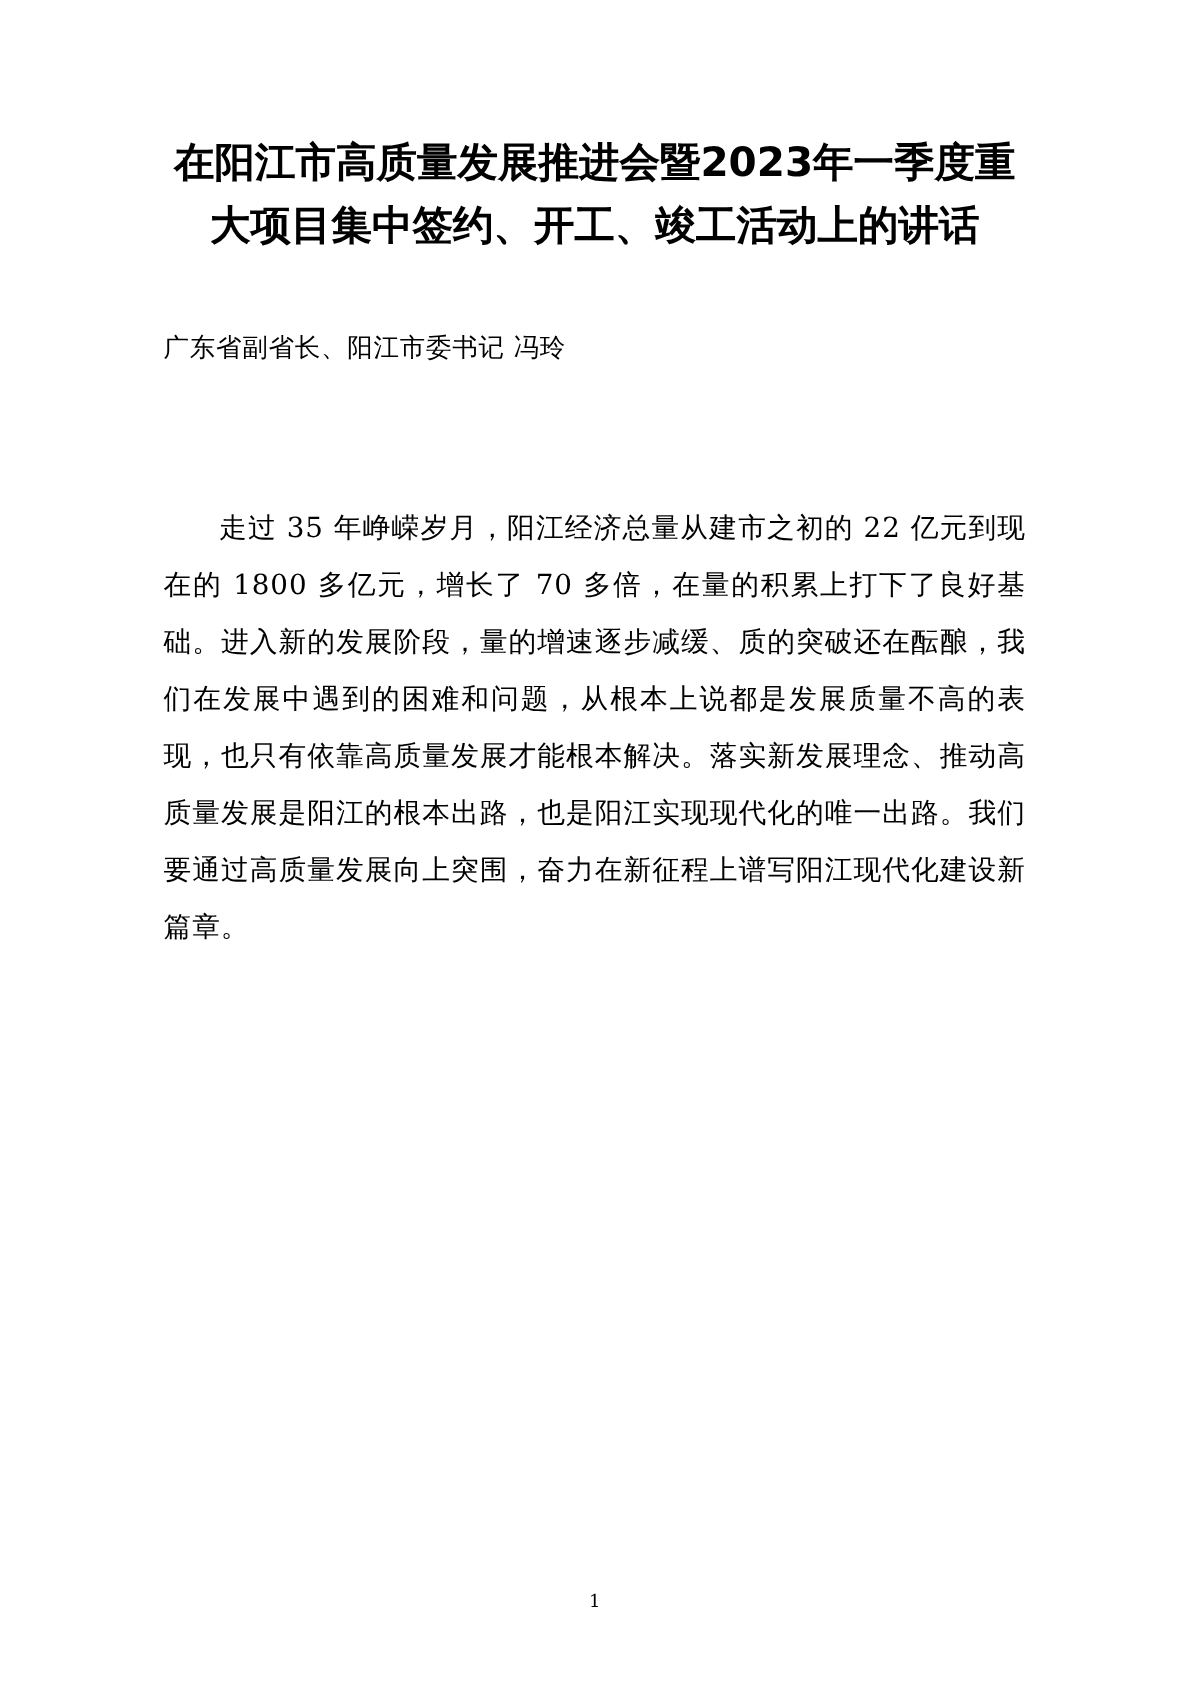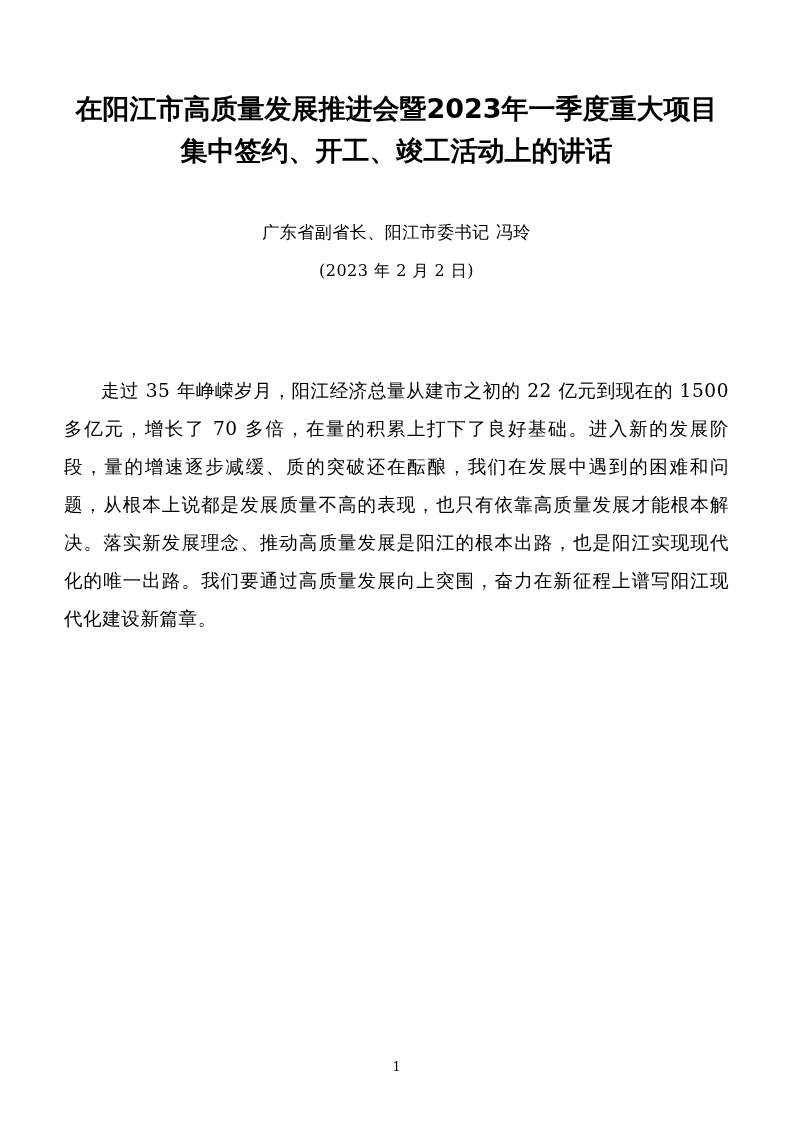--- a/index.html
+++ b/index.html
@@ -13,36 +13,35 @@
     font-family: "DejaVu Serif", "Liberation Serif", serif;
     color: #000000;
     position: relative;
     overflow: hidden;
   }
   .page {
     position: relative;
     width: 793px;
     height: 1122px;
     box-sizing: border-box;
-    padding: 0 64px;
+    padding: 0 109px;
   }
   .doc-title {
     margin: 0;
     padding-top: 88px;
     font-family: "DejaVu Sans", "Liberation Sans", sans-serif;
     font-size: 27px;
     font-weight: bold;
     line-height: 42px;
     text-align: center;
     letter-spacing: 0px;
     color: #000;
   }
   .byline {
     margin-top: 46px;
-    text-align: center;
     font-family: "DejaVu Serif", "Liberation Serif", serif;
     font-size: 17px;
     line-height: 28px;
     letter-spacing: 0.5px;
   }
   .dateline {
     margin-top: 12px;
     text-align: center;
     font-family: "DejaVu Serif", "Liberation Serif", serif;
     font-size: 16px;
@@ -80,21 +79,20 @@
 </style>
 </head>
 <body>
 
 <div class="page">
 
   <h1 class="doc-title">在阳江市高质量发展推进会暨2023年一季度重大项目集中签约、开工、竣工活动上的讲话</h1>
 
   <div class="byline">广东省副省长、阳江市委书记 冯玲</div>
 
-  <div class="dateline">(2023 年 2 月 2 日)</div>
 
   <div class="body-text">
-    <p class="para indent">走过 35 年峥嵘岁月，阳江经济总量从建市之初的 22 亿元到现在的 1500 多亿元，增长了 70 多倍，在量的积累上打下了良好基础。进入新的发展阶段，量的增速逐步减缓、质的突破还在酝酿，我们在发展中遇到的困难和问题，从根本上说都是发展质量不高的表现，也只有依靠高质量发展才能根本解决。落实新发展理念、推动高质量发展是阳江的根本出路，也是阳江实现现代化的唯一出路。我们要通过高质量发展向上突围，奋力在新征程上谱写阳江现代化建设新篇章。</p>
+    <p class="para indent">走过 35 年峥嵘岁月，阳江经济总量从建市之初的 22 亿元到现在的 1800 多亿元，增长了 70 多倍，在量的积累上打下了良好基础。进入新的发展阶段，量的增速逐步减缓、质的突破还在酝酿，我们在发展中遇到的困难和问题，从根本上说都是发展质量不高的表现，也只有依靠高质量发展才能根本解决。落实新发展理念、推动高质量发展是阳江的根本出路，也是阳江实现现代化的唯一出路。我们要通过高质量发展向上突围，奋力在新征程上谱写阳江现代化建设新篇章。</p>
   </div>
 
   <div class="page-number">1</div>
 
 </div>
 
 </body></html>

